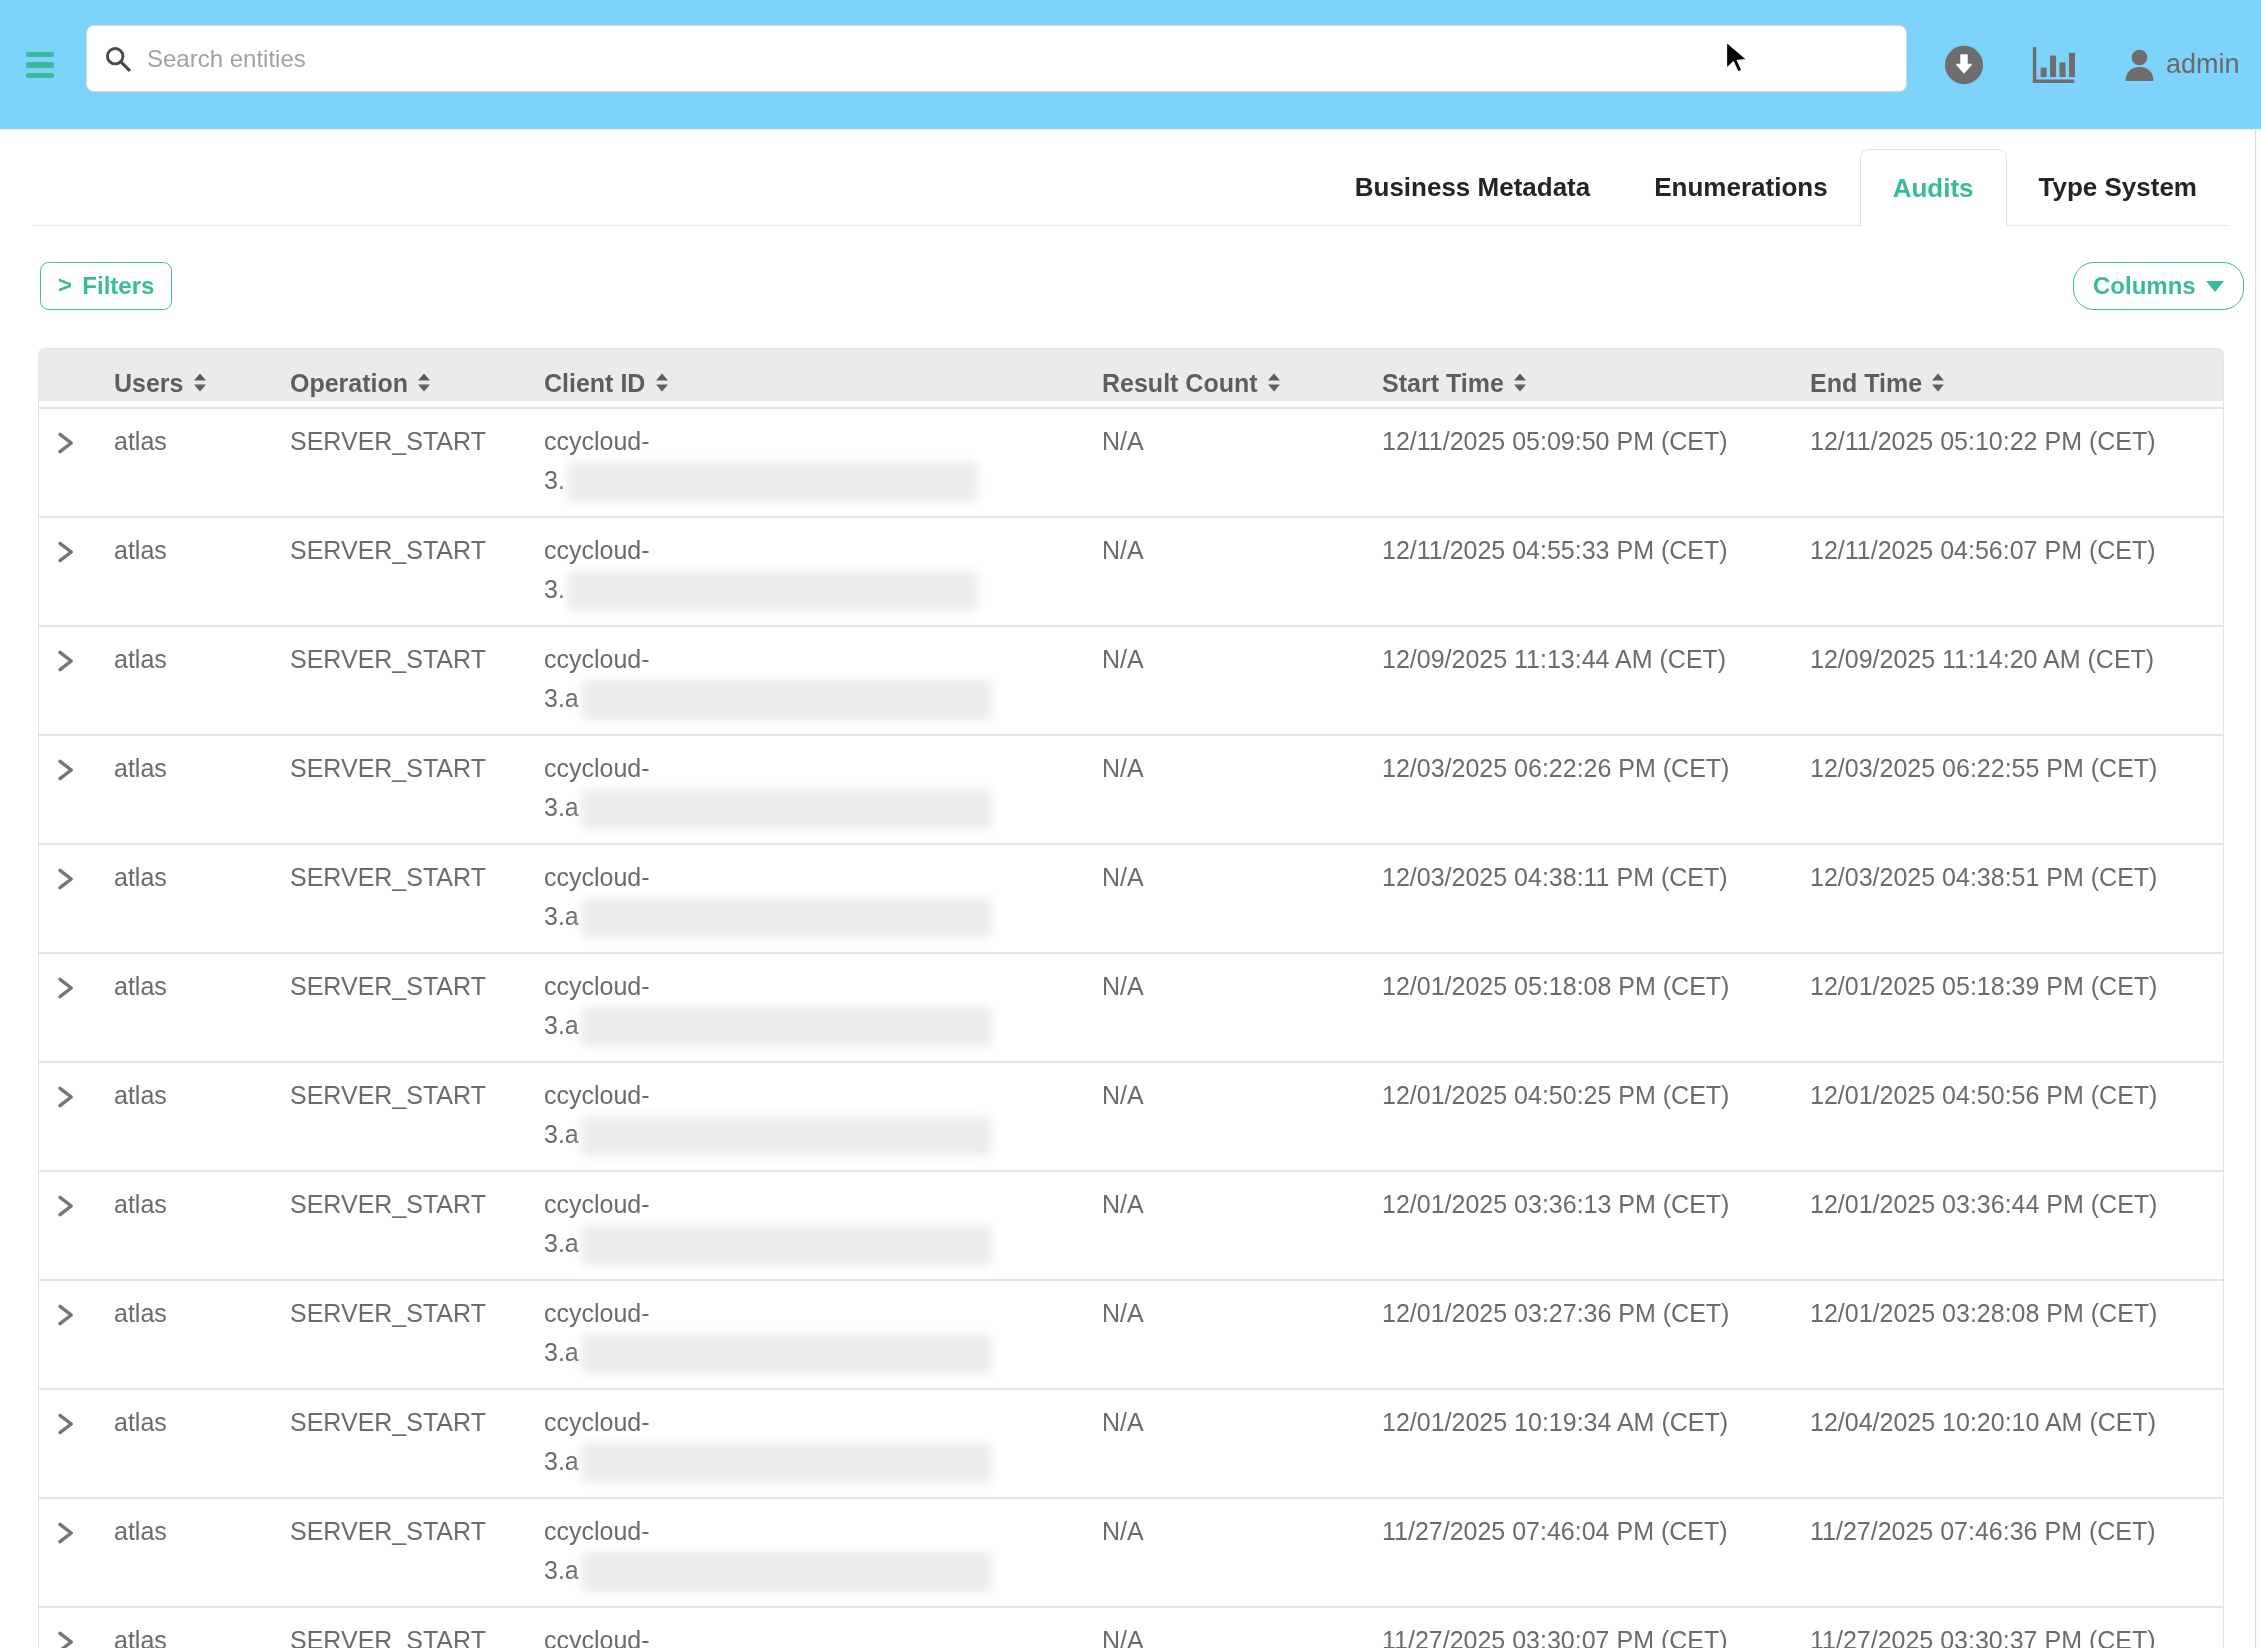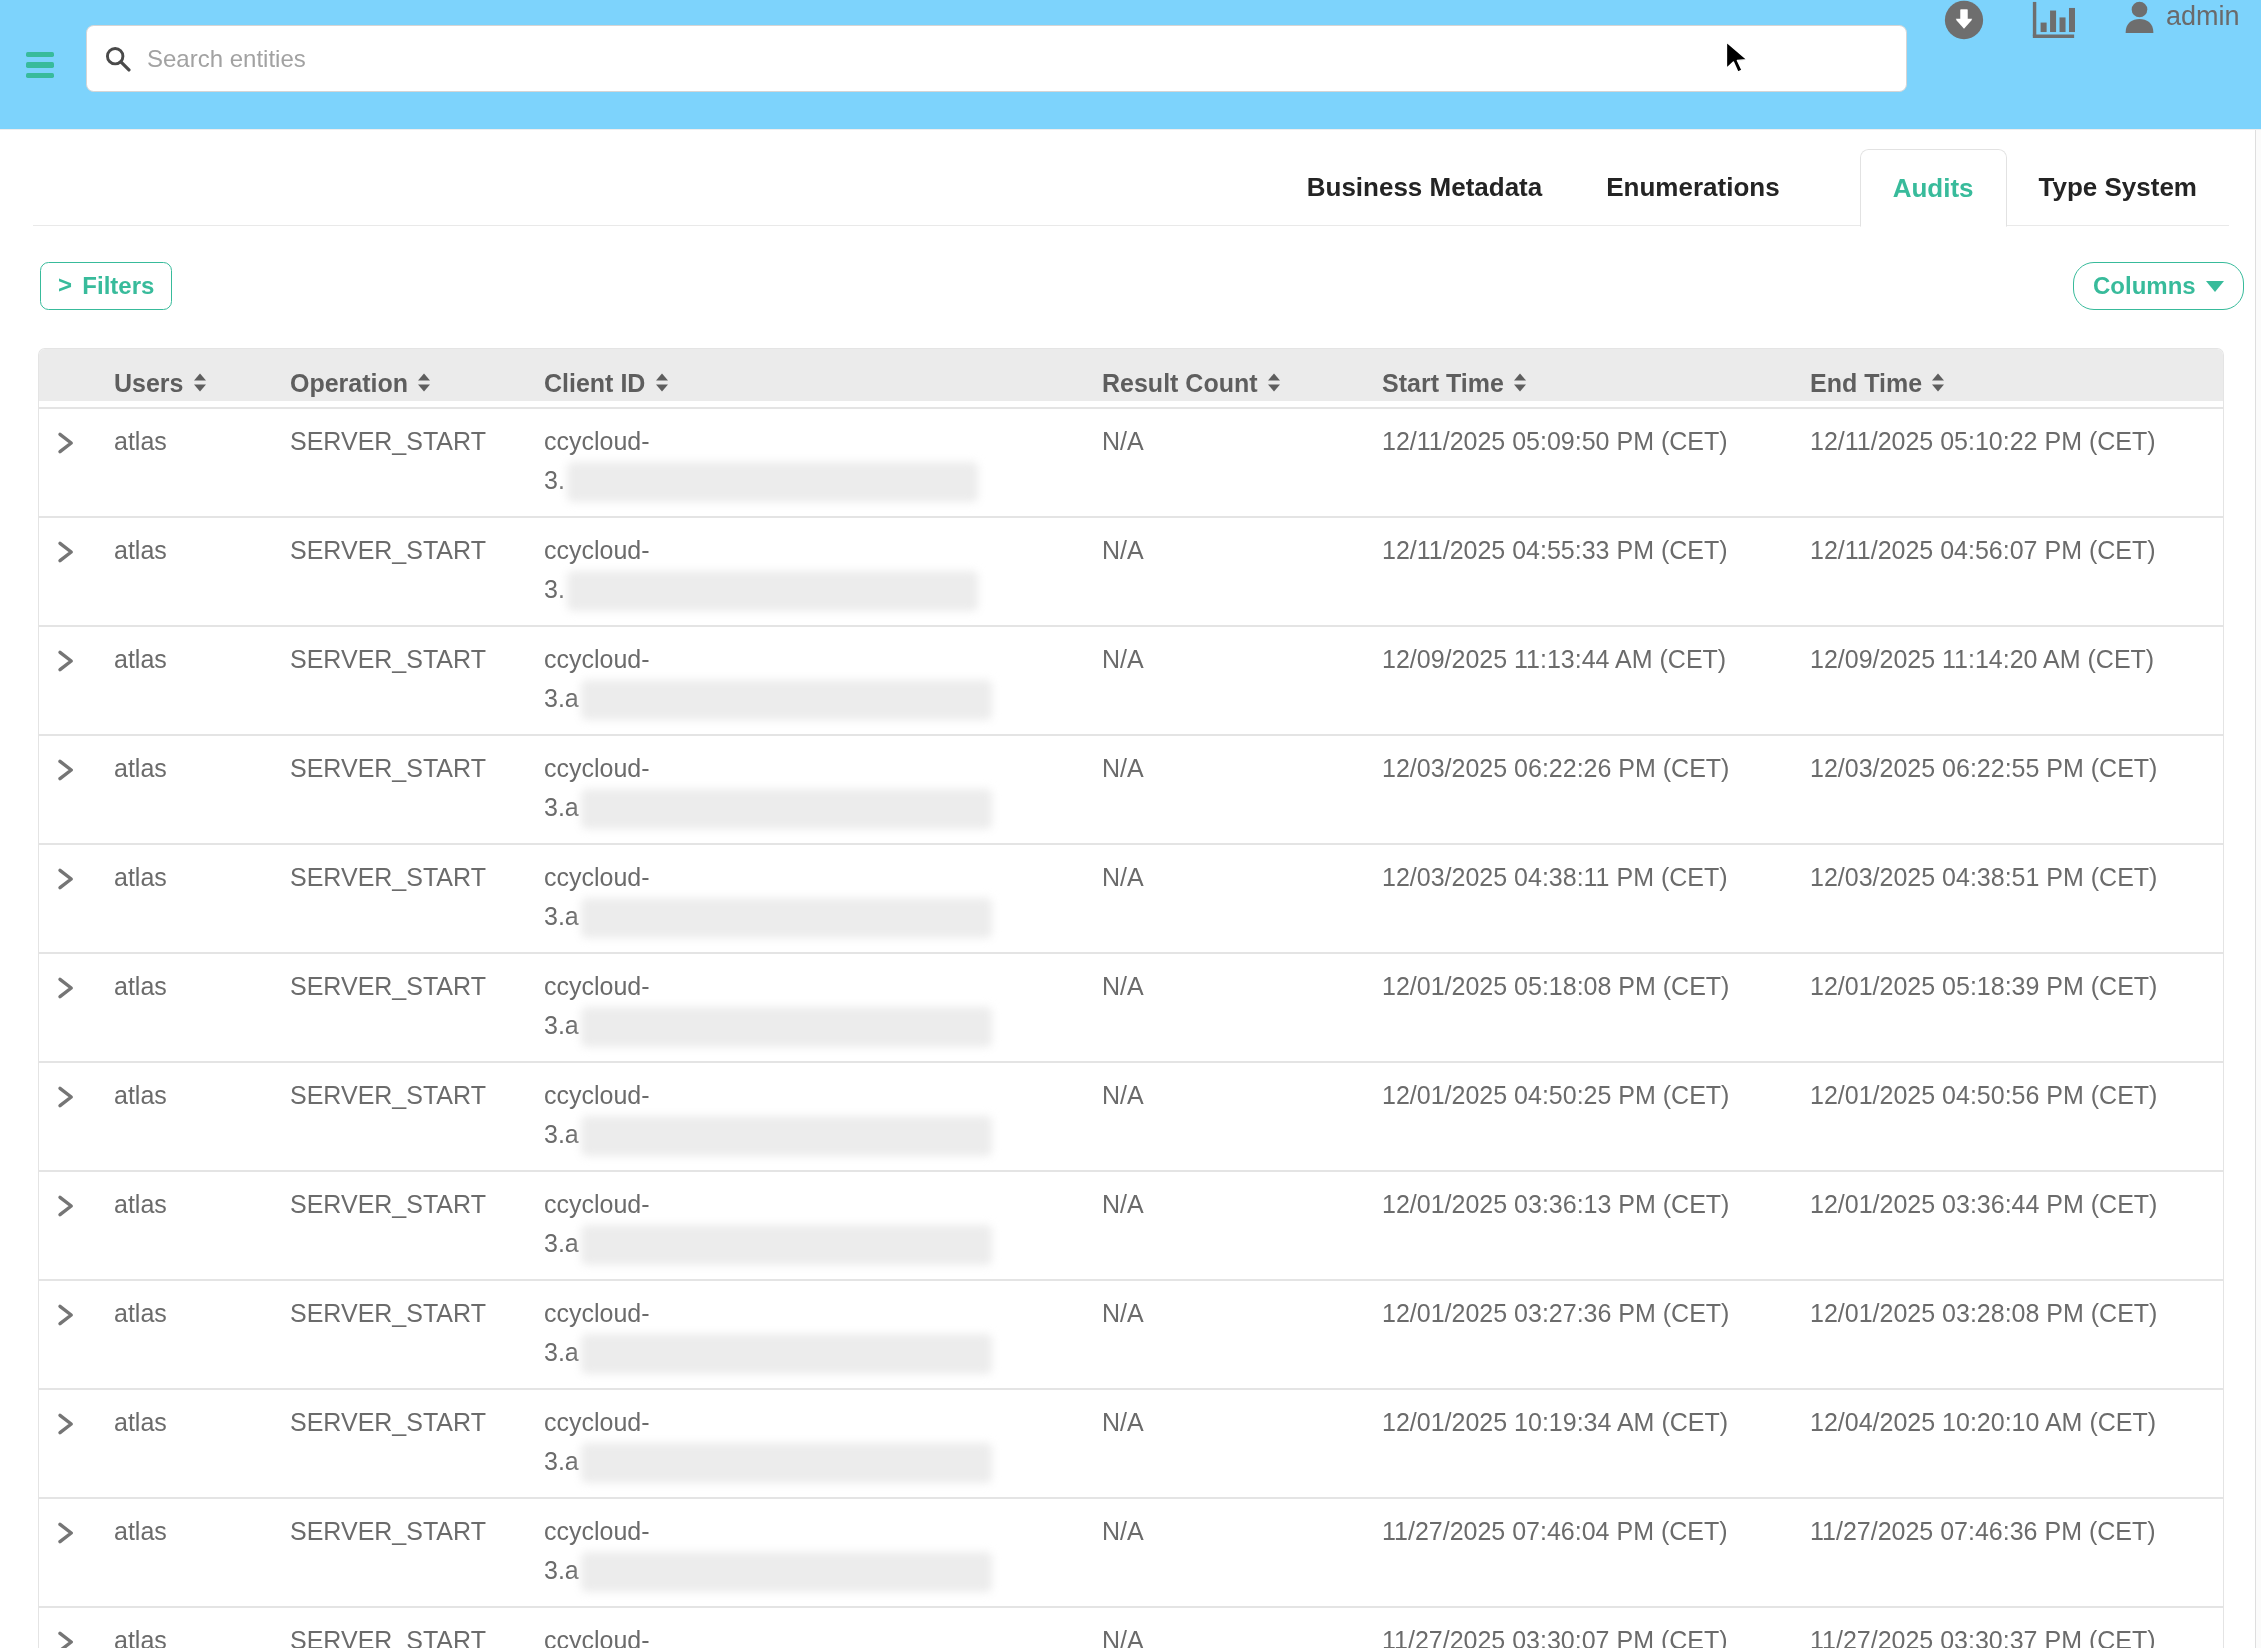--- a/index.html
+++ b/index.html
@@ -28,42 +28,42 @@
   }
   .search-wrap svg { flex:0 0 auto; margin-right:15.5px; }
   .search-wrap input {
     flex:1; border:none; outline:none; font-size:24px; color:#555;
     font-family:"Liberation Sans", sans-serif; background:transparent;
   }
   .search-wrap input::placeholder { color:#a2a2a2; }
 
   .nav-icons {
     position:absolute; right:21.5px; top:0; height:129px;
-    display:flex; align-items:flex-start; gap:48px;
+    display:flex; align-items:center; gap:48px;
   }
   .icon-btn { background:none; border:none; cursor:pointer; display:flex; align-items:center; }
   .user-chip { display:flex; align-items:center; gap:10.3px; cursor:pointer; }
   .user-chip .uname { font-size:27px; color:#6a6a6a; }
 
   
   .tabbar {
     position:absolute; left:33px; top:149px; width:2196px; height:77px;
     border-bottom:1.7px solid #e9e9e9; display:flex; align-items:flex-start;
     padding-left:40px;
     justify-content:flex-end;
   }
   .tab {
     height:77px; display:flex; align-items:center; padding:0 32px;
     font-size:26px; font-weight:600; color:#242424; cursor:pointer;
     background:transparent; border:none; font-family:"Liberation Sans", sans-serif;
   }
   .tab.active {
     color:var(--accent); background:#fff;
     border:0.9px solid #e2e2e2; border-bottom:1.7px solid #ffffff;
-    height:78px; margin-bottom:-1.7px; border-radius:8.6px 8.6px 0 0;margin-left:48px;
+    height:78px; margin-bottom:-1.7px; border-radius:8.6px 8.6px 0 0;
   }
 
   
   .btn-outline {
     position:absolute; height:48px; background:#fff;
     border:1.7px solid var(--accent); border-radius:8.6px; color:var(--accent);
     font-size:24px; font-weight:600; font-family:"Liberation Sans", sans-serif;
     display:inline-flex; align-items:center; gap:10.3px; cursor:pointer; padding:0 17px;
   }
   .btn-filters { left:40px; top:262px; }

